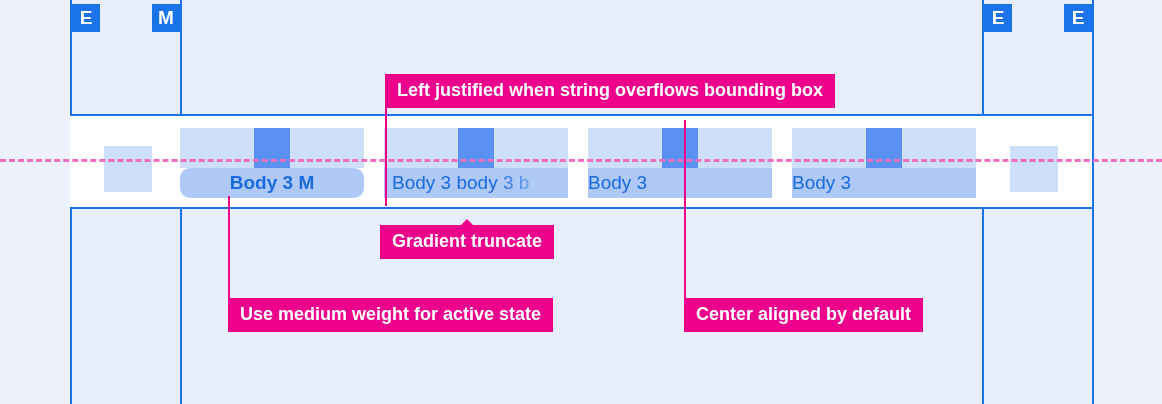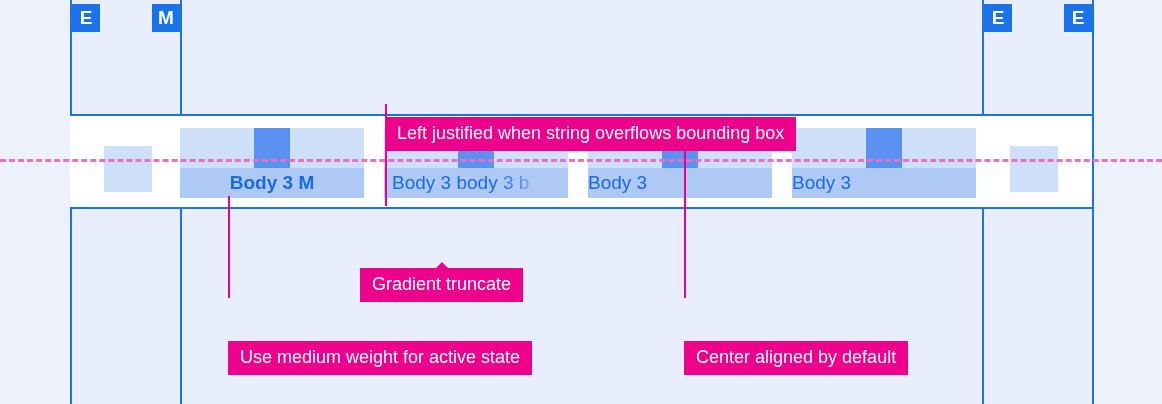--- a/index.html
+++ b/index.html
@@ -69,21 +69,21 @@
     width: 100%; height: 30px;
     background: #AFC9F7;
     color: #1A6BE0;
     font-size: 19px;
     line-height: 30px;
     overflow: hidden;
     white-space: nowrap;
   }
   .tab-label.center  { text-align: left; }
   .tab-label.left    { text-align: left; padding-left: 8px; }
-  .tab-label.active  { font-weight: bold; text-align: center; }
+  .tab-label.active  { font-weight: bold; text-align: center; border-radius: 10px; }
 
   
   .fade {
     position: absolute; top: 0; right: 0;
     width: 74px; height: 30px;
     background: linear-gradient(to right, rgba(175,201,247,0), #AFC9F7 86%);
     pointer-events: none;
   }
 
   
@@ -102,25 +102,24 @@
 
   
   .conn {
     position: absolute; width: 2px; background: #EC008C;
   }
 
   
   .callout {
     position: absolute;
     background: #EC008C; color: #FFFFFF;
-    font-size: 18px; font-weight: normal;
+    font-size: 18px; font-weight: bold;
     padding: 5px 12px 7px 12px;
     white-space: nowrap;
     line-height: 22px;
-    margin-top: 43px;
   }
   .callout .nub {
     position: absolute; top: -6px; left: 50%;
     margin-left: -6px;
     width: 0; height: 0;
     border-left: 6px solid transparent;
     border-right: 6px solid transparent;
     border-bottom: 6px solid #EC008C;
   }
 </style>
@@ -181,21 +180,21 @@
   <div id="baseline"></div>
 
   <div class="conn" style="left:385px; top:104px; height:102px;"></div>
 
   <div class="conn" style="left:228px; top:196px; height:102px;"></div>
 
   <div class="conn" style="left:684px; top:120px; height:178px;"></div>
 
   <div class="callout" style="left:385px; top:74px;">Left justified when string overflows bounding box</div>
 
-  <div class="callout" style="left:360px; top:225px;">
+  <div class="callout" style="left:380px; top:225px;">
     <span class="nub"></span>
     <span>Gradient truncate</span>
   </div>
 
   <div class="callout" style="left:228px; top:298px;">Use medium weight for active state</div>
 
   <div class="callout" style="left:684px; top:298px;text-align:right;">Center aligned by default</div>
 
 </div>
 

